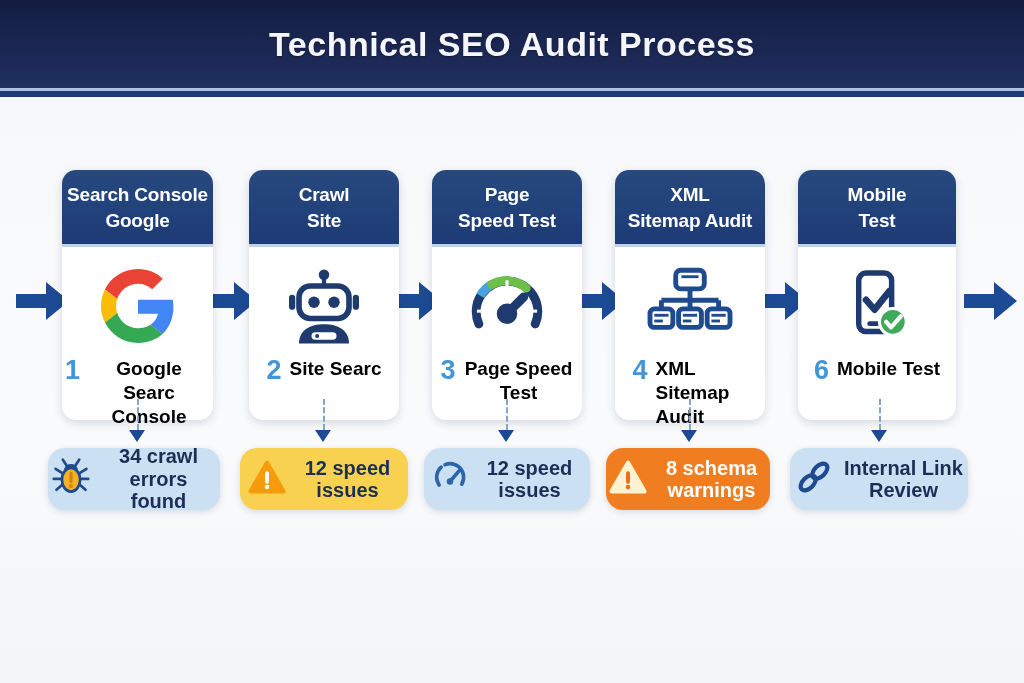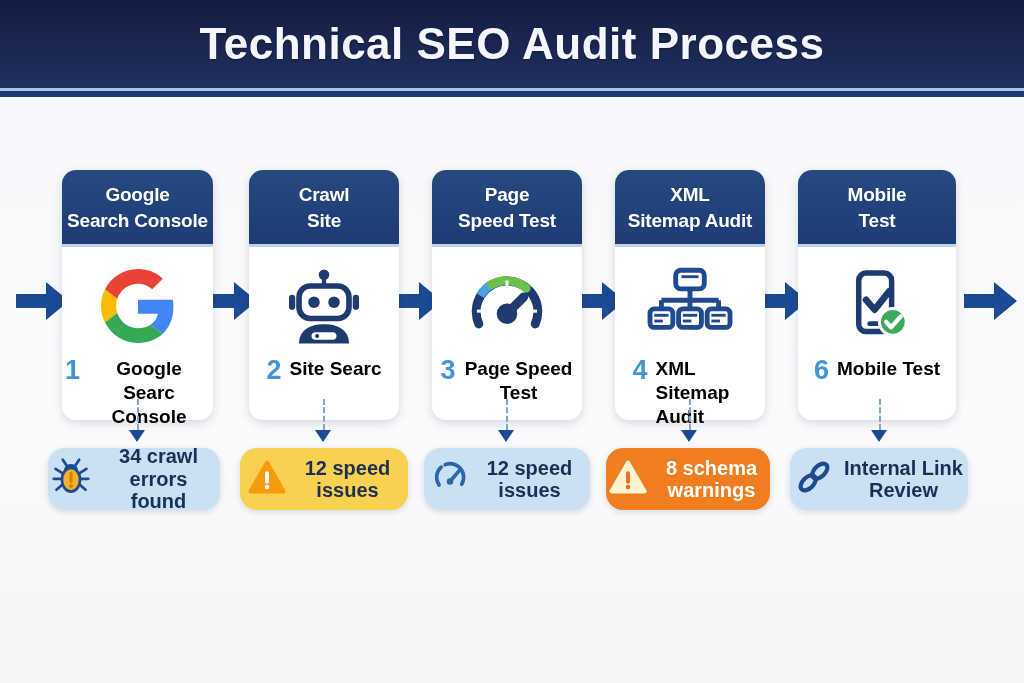--- a/index.html
+++ b/index.html
@@ -8,21 +8,21 @@
     font-family:"Liberation Sans",sans-serif;
     background:linear-gradient(180deg,#f6f7fa 0%,#fafbfc 60%,#f4f5f7 100%);
   }
   
   .banner{
     position:absolute;left:0;top:0;width:1024px;height:88px;
     background:linear-gradient(180deg,#131d42 0%,#1b2752 55%,#202f5e 100%);
     display:flex;align-items:center;justify-content:center;
   }
   .banner h1{
-    margin:0;color:#f4f6fb;font-size:44px;font-weight:700;letter-spacing:.5px;
+    margin:0;color:#f4f6fb;font-size:34px;font-weight:700;letter-spacing:.5px;
     text-shadow:0 1px 2px rgba(0,0,0,.35);
   }
   .stripe-light{position:absolute;left:0;top:88px;width:1024px;height:3px;background:#a9c4e3;}
   .stripe-dark{position:absolute;left:0;top:91px;width:1024px;height:6px;background:#1d3a74;}
 
   
   .flow-arrow{position:absolute;top:281px;width:54px;height:40px;z-index:1;}
 
   
   .card{
@@ -86,22 +86,22 @@
   </svg>
 <svg class="flow-arrow" style="left:755px" viewBox="0 0 54 40">
     <polygon points="0,13 30,13 30,1 53,20 30,39 30,27 0,27" fill="#1d4a94"></polygon>
   </svg>
 <svg class="flow-arrow" style="left:964px" viewBox="0 0 54 40">
     <polygon points="0,13 30,13 30,1 53,20 30,39 30,27 0,27" fill="#1d4a94"></polygon>
   </svg>
 
 <div class="card" style="left:62px;width:151px">
   <div class="card-header">
+    <div>Search Console</div>
     <div>Google</div>
-    <div>Search Console</div>
   </div>
   <div class="card-body">
     <div class="icon-wrap">
       <svg width="74" height="74" viewBox="0 0 48 48">
         <path fill="#EA4335" d="M24 9.5c3.54 0 6.71 1.22 9.21 3.6l6.85-6.85C35.9 2.38 30.47 0 24 0 14.62 0 6.51 5.38 2.56 13.22l7.98 6.19C12.43 13.72 17.74 9.5 24 9.5z"></path>
         <path fill="#4285F4" d="M46.98 24.55c0-1.57-.15-3.09-.38-4.55H24v9.02h12.94c-.58 2.96-2.26 5.48-4.78 7.18l7.73 6c4.51-4.18 7.09-10.36 7.09-17.65z"></path>
         <path fill="#FBBC05" d="M10.53 28.59c-.48-1.45-.76-2.99-.76-4.59s.27-3.14.76-4.59l-7.98-6.19C.92 16.46 0 20.12 0 24c0 3.88.92 7.54 2.56 10.78l7.97-6.19z"></path>
         <path fill="#34A853" d="M24 48c6.48 0 11.93-2.13 15.89-5.81l-7.73-6c-2.15 1.45-4.92 2.3-8.16 2.3-6.26 0-11.57-4.22-13.47-9.91l-7.98 6.19C6.51 42.62 14.62 48 24 48z"></path>
       </svg>
     </div>

